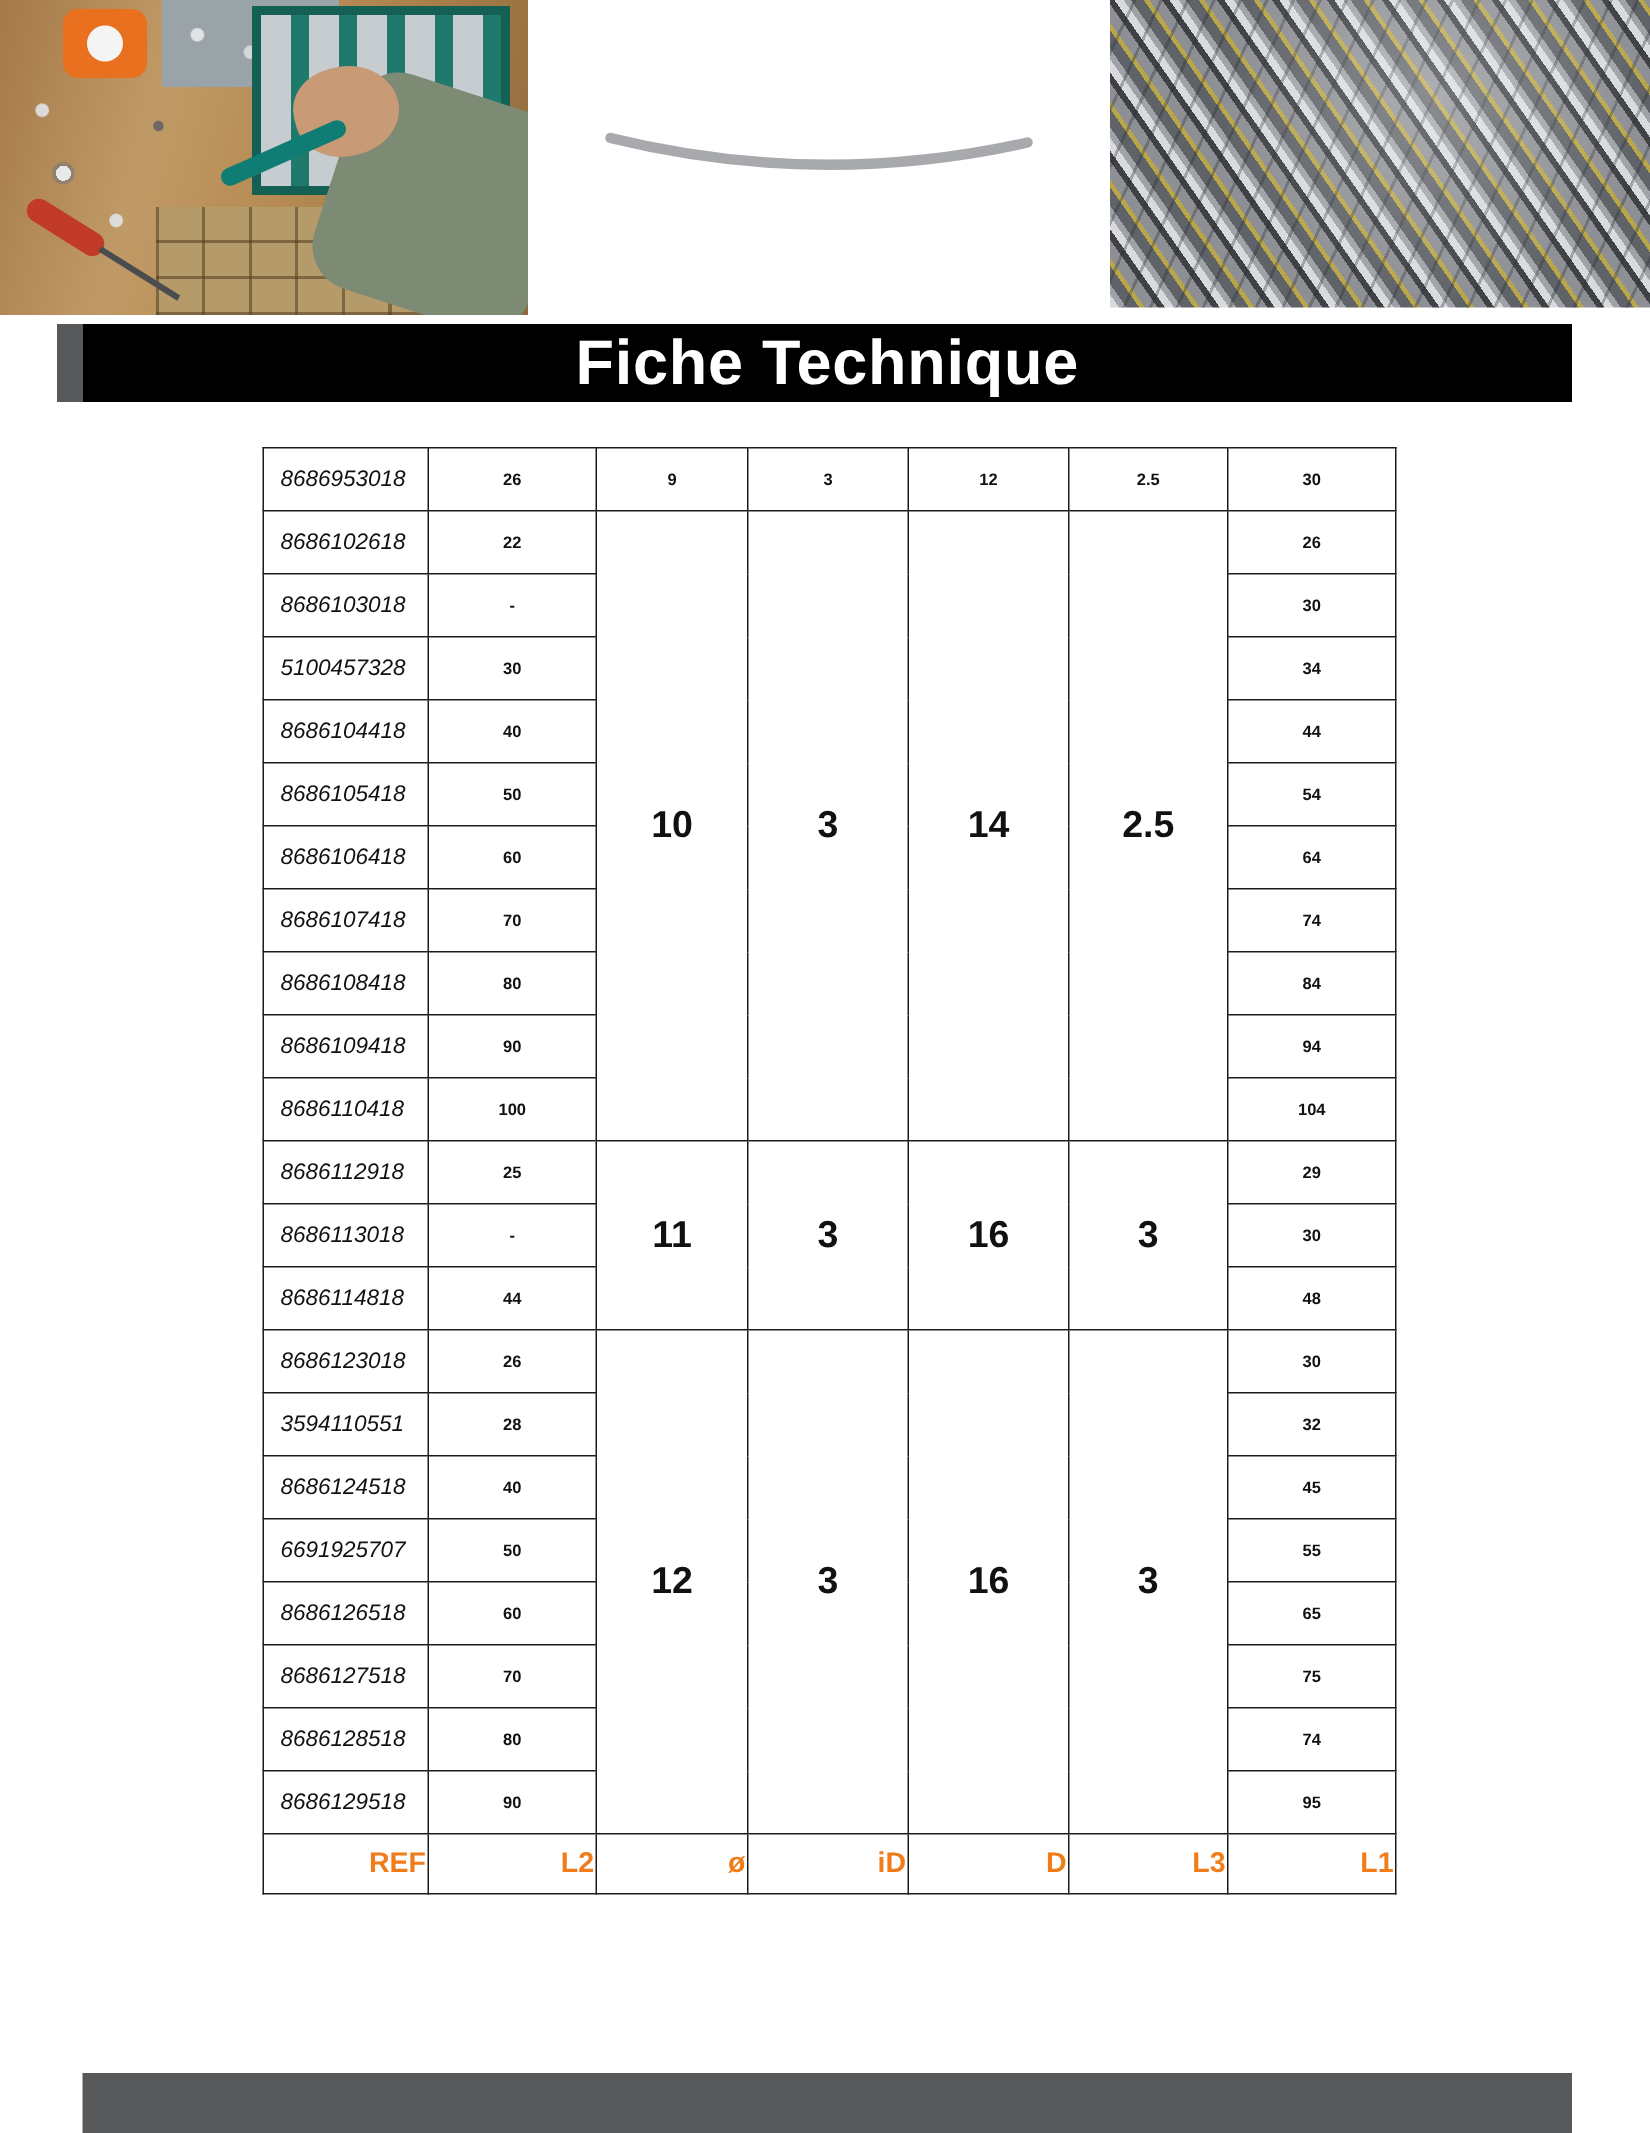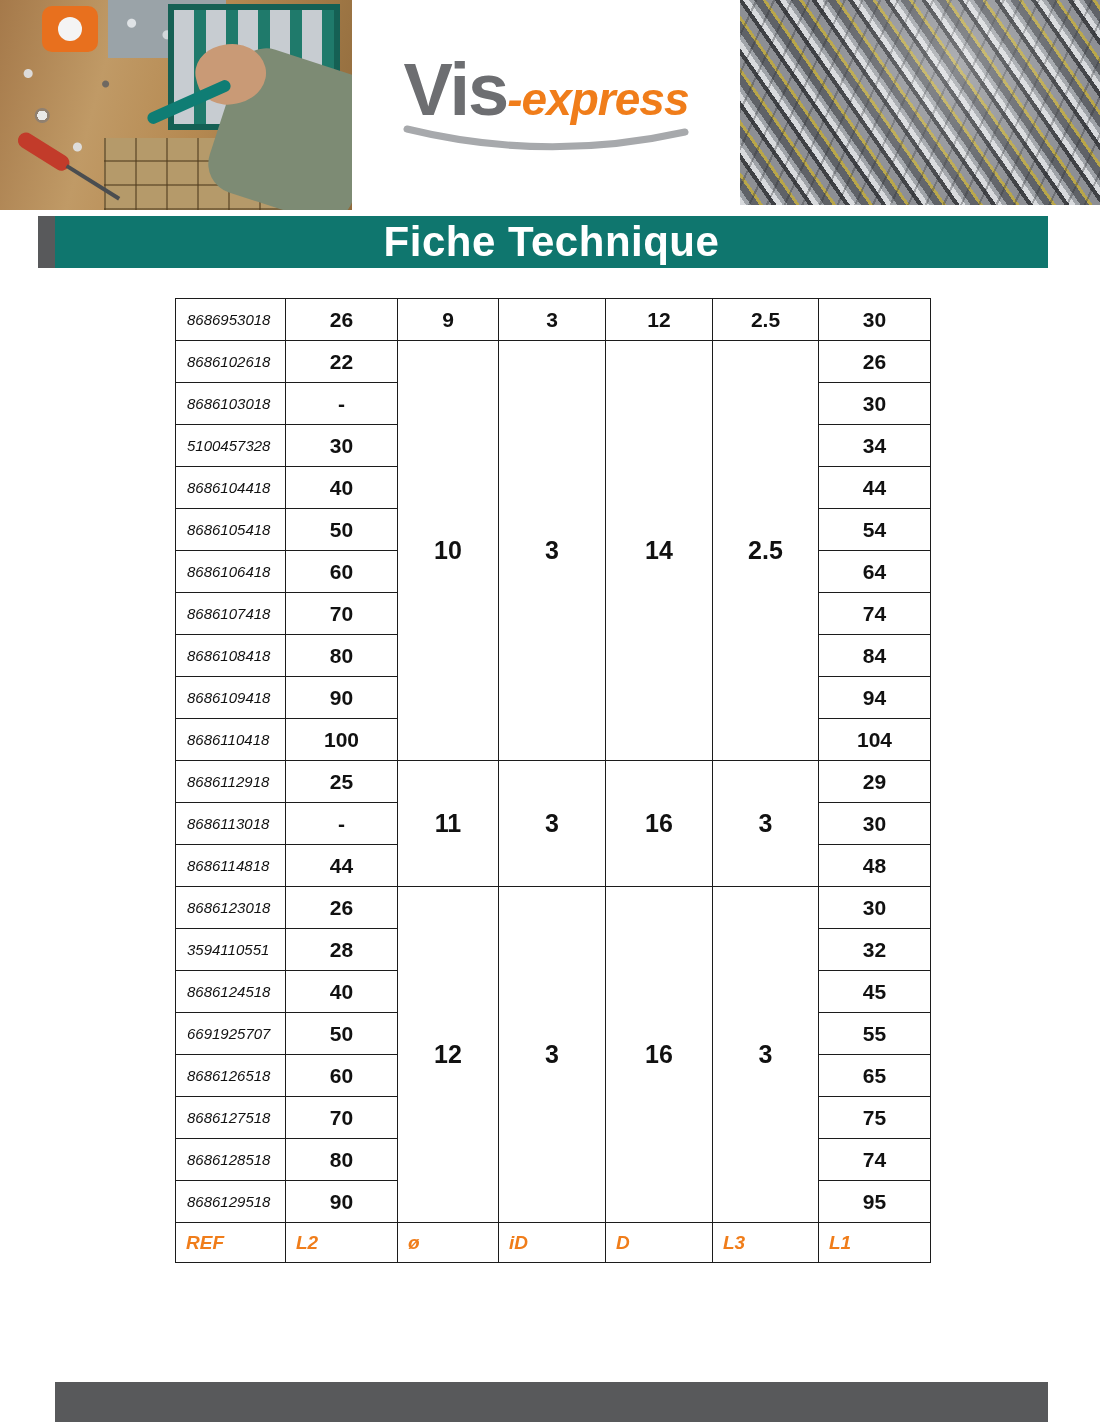--- a/index.html
+++ b/index.html
@@ -57,33 +57,33 @@
     display:flex;flex-direction:column;align-items:center;justify-content:center;
   }
   .logo-text{white-space:nowrap;line-height:1;}
   .logo-vis{font-size:74px;font-weight:bold;color:#6d6e71;letter-spacing:-2px;}
   .logo-express{font-size:46px;font-weight:bold;font-style:italic;color:#f07d1a;letter-spacing:-1px;}
   .logo-swoosh{margin-top:-4px;}
 
   
   .banner-row{position:absolute;top:216px;left:38px;width:1010px;height:52px;display:flex;}
   .banner-accent{width:17px;background:#58595b;}
-  .banner{flex:1;background:#0f766e;display:flex;align-items:center;justify-content:center;}
+  .banner{flex:1;background:#000000;display:flex;align-items:center;justify-content:center;}
   .banner-title{color:#ffffff;font-size:42px;font-weight:800;letter-spacing:0.5px;}
 
   
   .table-wrap{position:absolute;top:298px;left:175px;}
   table.spec{border-collapse:collapse;table-layout:fixed;width:755px;padding-left:21px;}
   table.spec td{border:1px solid #1c1c1c;color:#111;vertical-align:middle;overflow:hidden;}
   table.spec tbody tr{height:42px;}
   td.cell-ref{font-style:italic;font-size:15px;text-align:left;padding-left:11px;color:#232323;}
-  td.cell-num{font-weight:bold;font-size:21px;text-align:center;}
+  td.cell-num{font-weight:bold;font-size:11px;text-align:center;}
   td.cell-merged{font-weight:bold;font-size:25px;text-align:center;}
   tr.footer-row{height:40px;}
-  tr.footer-row td{color:#f07d1a;font-weight:bold;font-style:italic;font-size:19px;text-align:left;padding-left:10px;}
+  tr.footer-row td{color:#f07d1a;font-weight:bold;font-size:19px;text-align:right;padding-left:10px;}
 
   
   .footer-bar{position:absolute;top:1382px;left:55px;width:993px;height:40px;background:#58595b;}
 </style>
 </head>
 <body>
 
 <div class="page">
 
   <div class="photo photo-left">
@@ -94,23 +94,20 @@
     <div class="pl-driver">
       <div class="handle"></div>
       <div class="shaft"></div>
     </div>
     <div class="pl-arm"></div>
     <div class="pl-hand"></div>
     <div class="pl-tool"></div>
   </div>
 
   <div class="logo-area">
-    <div class="logo-text">
-      <span class="logo-vis">Vis</span><span class="logo-express">-express</span>
-    </div>
     <svg class="logo-swoosh" width="290" height="34" viewBox="0 0 290 34">
       <path d="M6 6 Q 145 40 284 9" stroke="#a7a9ac" stroke-width="7" fill="none" stroke-linecap="round"></path>
     </svg>
   </div>
 
   <div class="photo photo-right"></div>
 
   <div class="banner-row">
     <div class="banner-accent"></div>
     <div class="banner">

